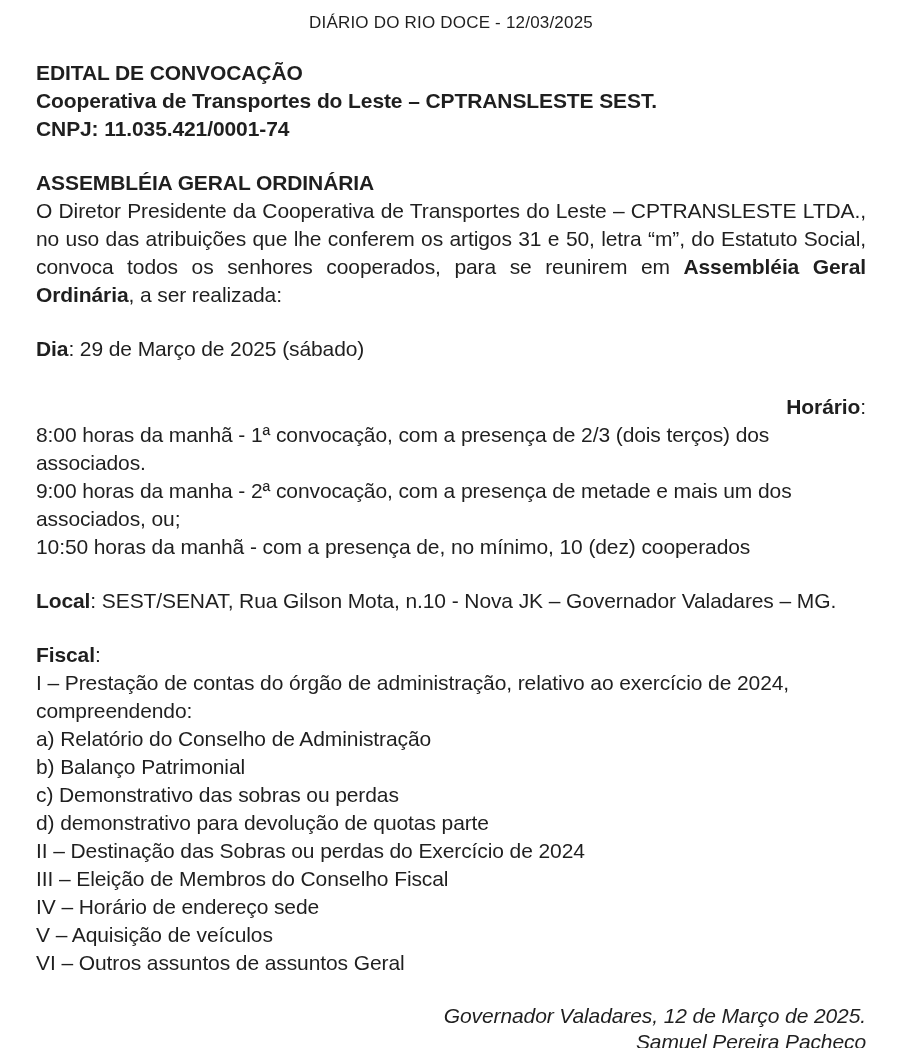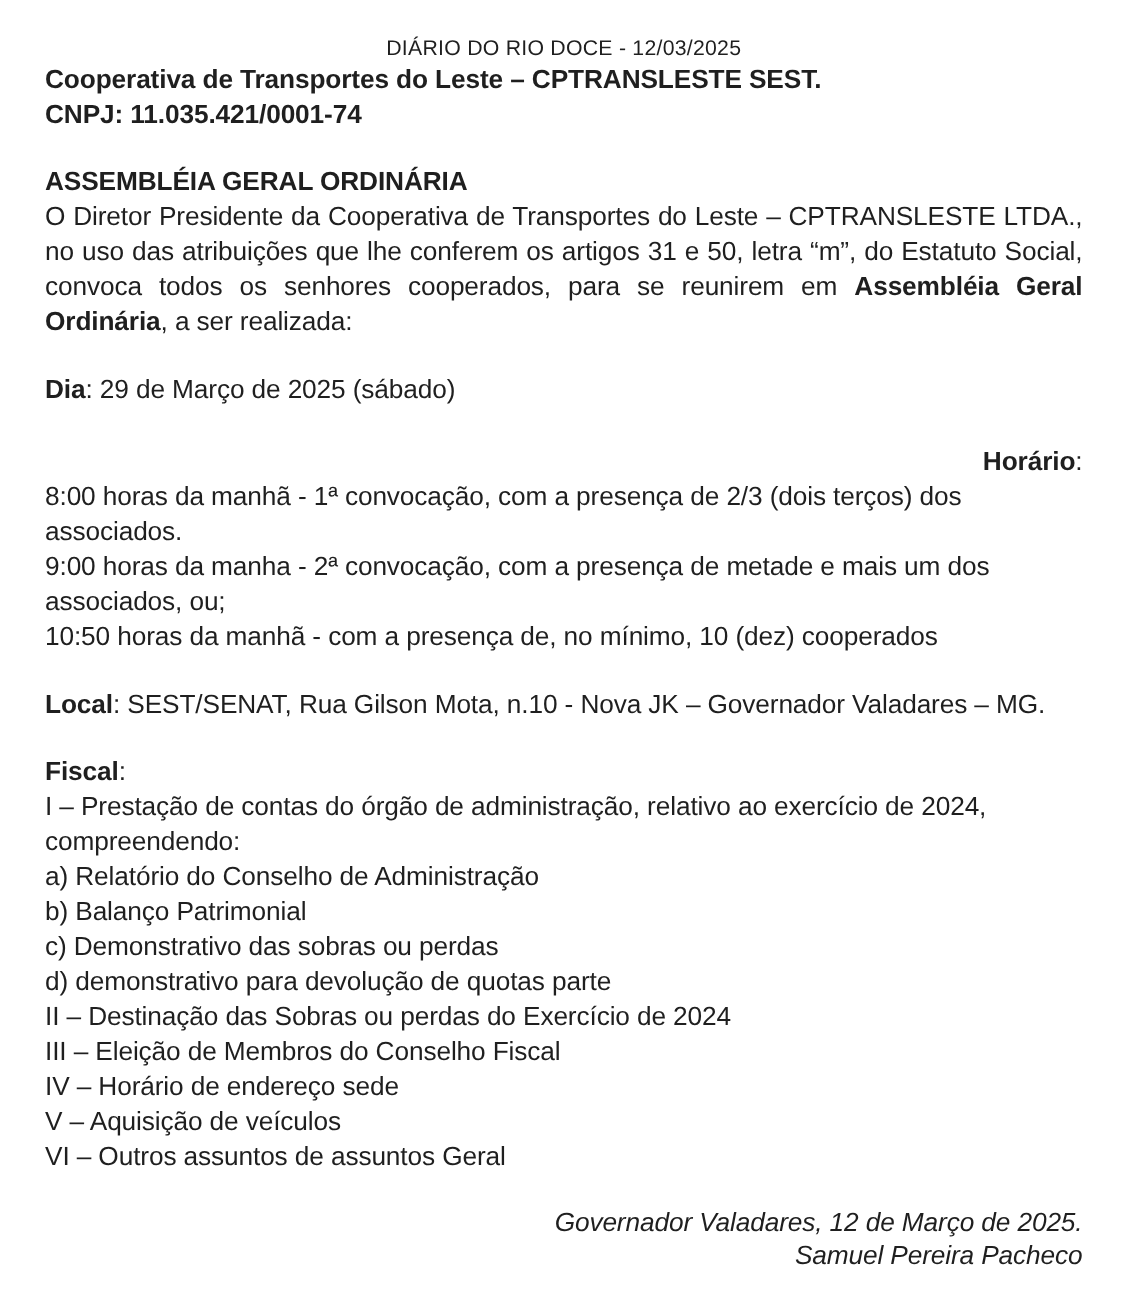--- a/index.html
+++ b/index.html
@@ -8,21 +8,21 @@
     background: #ffffff;
   }
   .page {
     position: relative;
     width: 900px;
     height: 1048px;
     box-sizing: border-box;
     background: #ffffff;
     color: #1f1f1f;
     font-family: "Liberation Sans", sans-serif;
-    padding: 24px 34px 0 36px;
+    padding: 8px 34px 0 36px;
     overflow: hidden;
   }
   .masthead {
     text-align: center;
     font-size: 17px;
     line-height: 22px;
     letter-spacing: 0.2px;
     margin: 4px 0 0 0;
   }
   p {
@@ -39,20 +39,21 @@
   .header-block { margin-top: 25px; }
   .sig { line-height: 26px; text-align: right; }
 </style>
 </head>
 <body>
 
 <div class="page">
 
   <div class="masthead">DIÁRIO DO RIO DOCE - 12/03/2025</div>
 
+  <p class="bold header-block">EDITAL DE CONVOCAÇÃO</p>
   <p class="bold">Cooperativa de Transportes do Leste – CPTRANSLESTE SEST.</p>
   <p class="bold">CNPJ: 11.035.421/0001-74</p>
 
   <p class="bold gap-top">ASSEMBLÉIA GERAL ORDINÁRIA</p>
 
   <p class="justify"><span>O Diretor Presidente da Cooperativa de Transportes do Leste – CPTRANSLESTE LTDA., no uso das atribuições que lhe conferem os artigos 31 e 50, letra “m”, do Estatuto Social, convoca todos os senhores cooperados, para se reunirem em </span><span class="bold">Assembléia Geral Ordinária</span><span>, a ser realizada:</span></p>
 
   <p class="gap-top"><span class="bold">Dia</span><span>: 29 de Março de 2025 (sábado)</span></p>
 
   <p class="gap-top-lg"><span class="bold">Horário</span><span>:</span></p>

